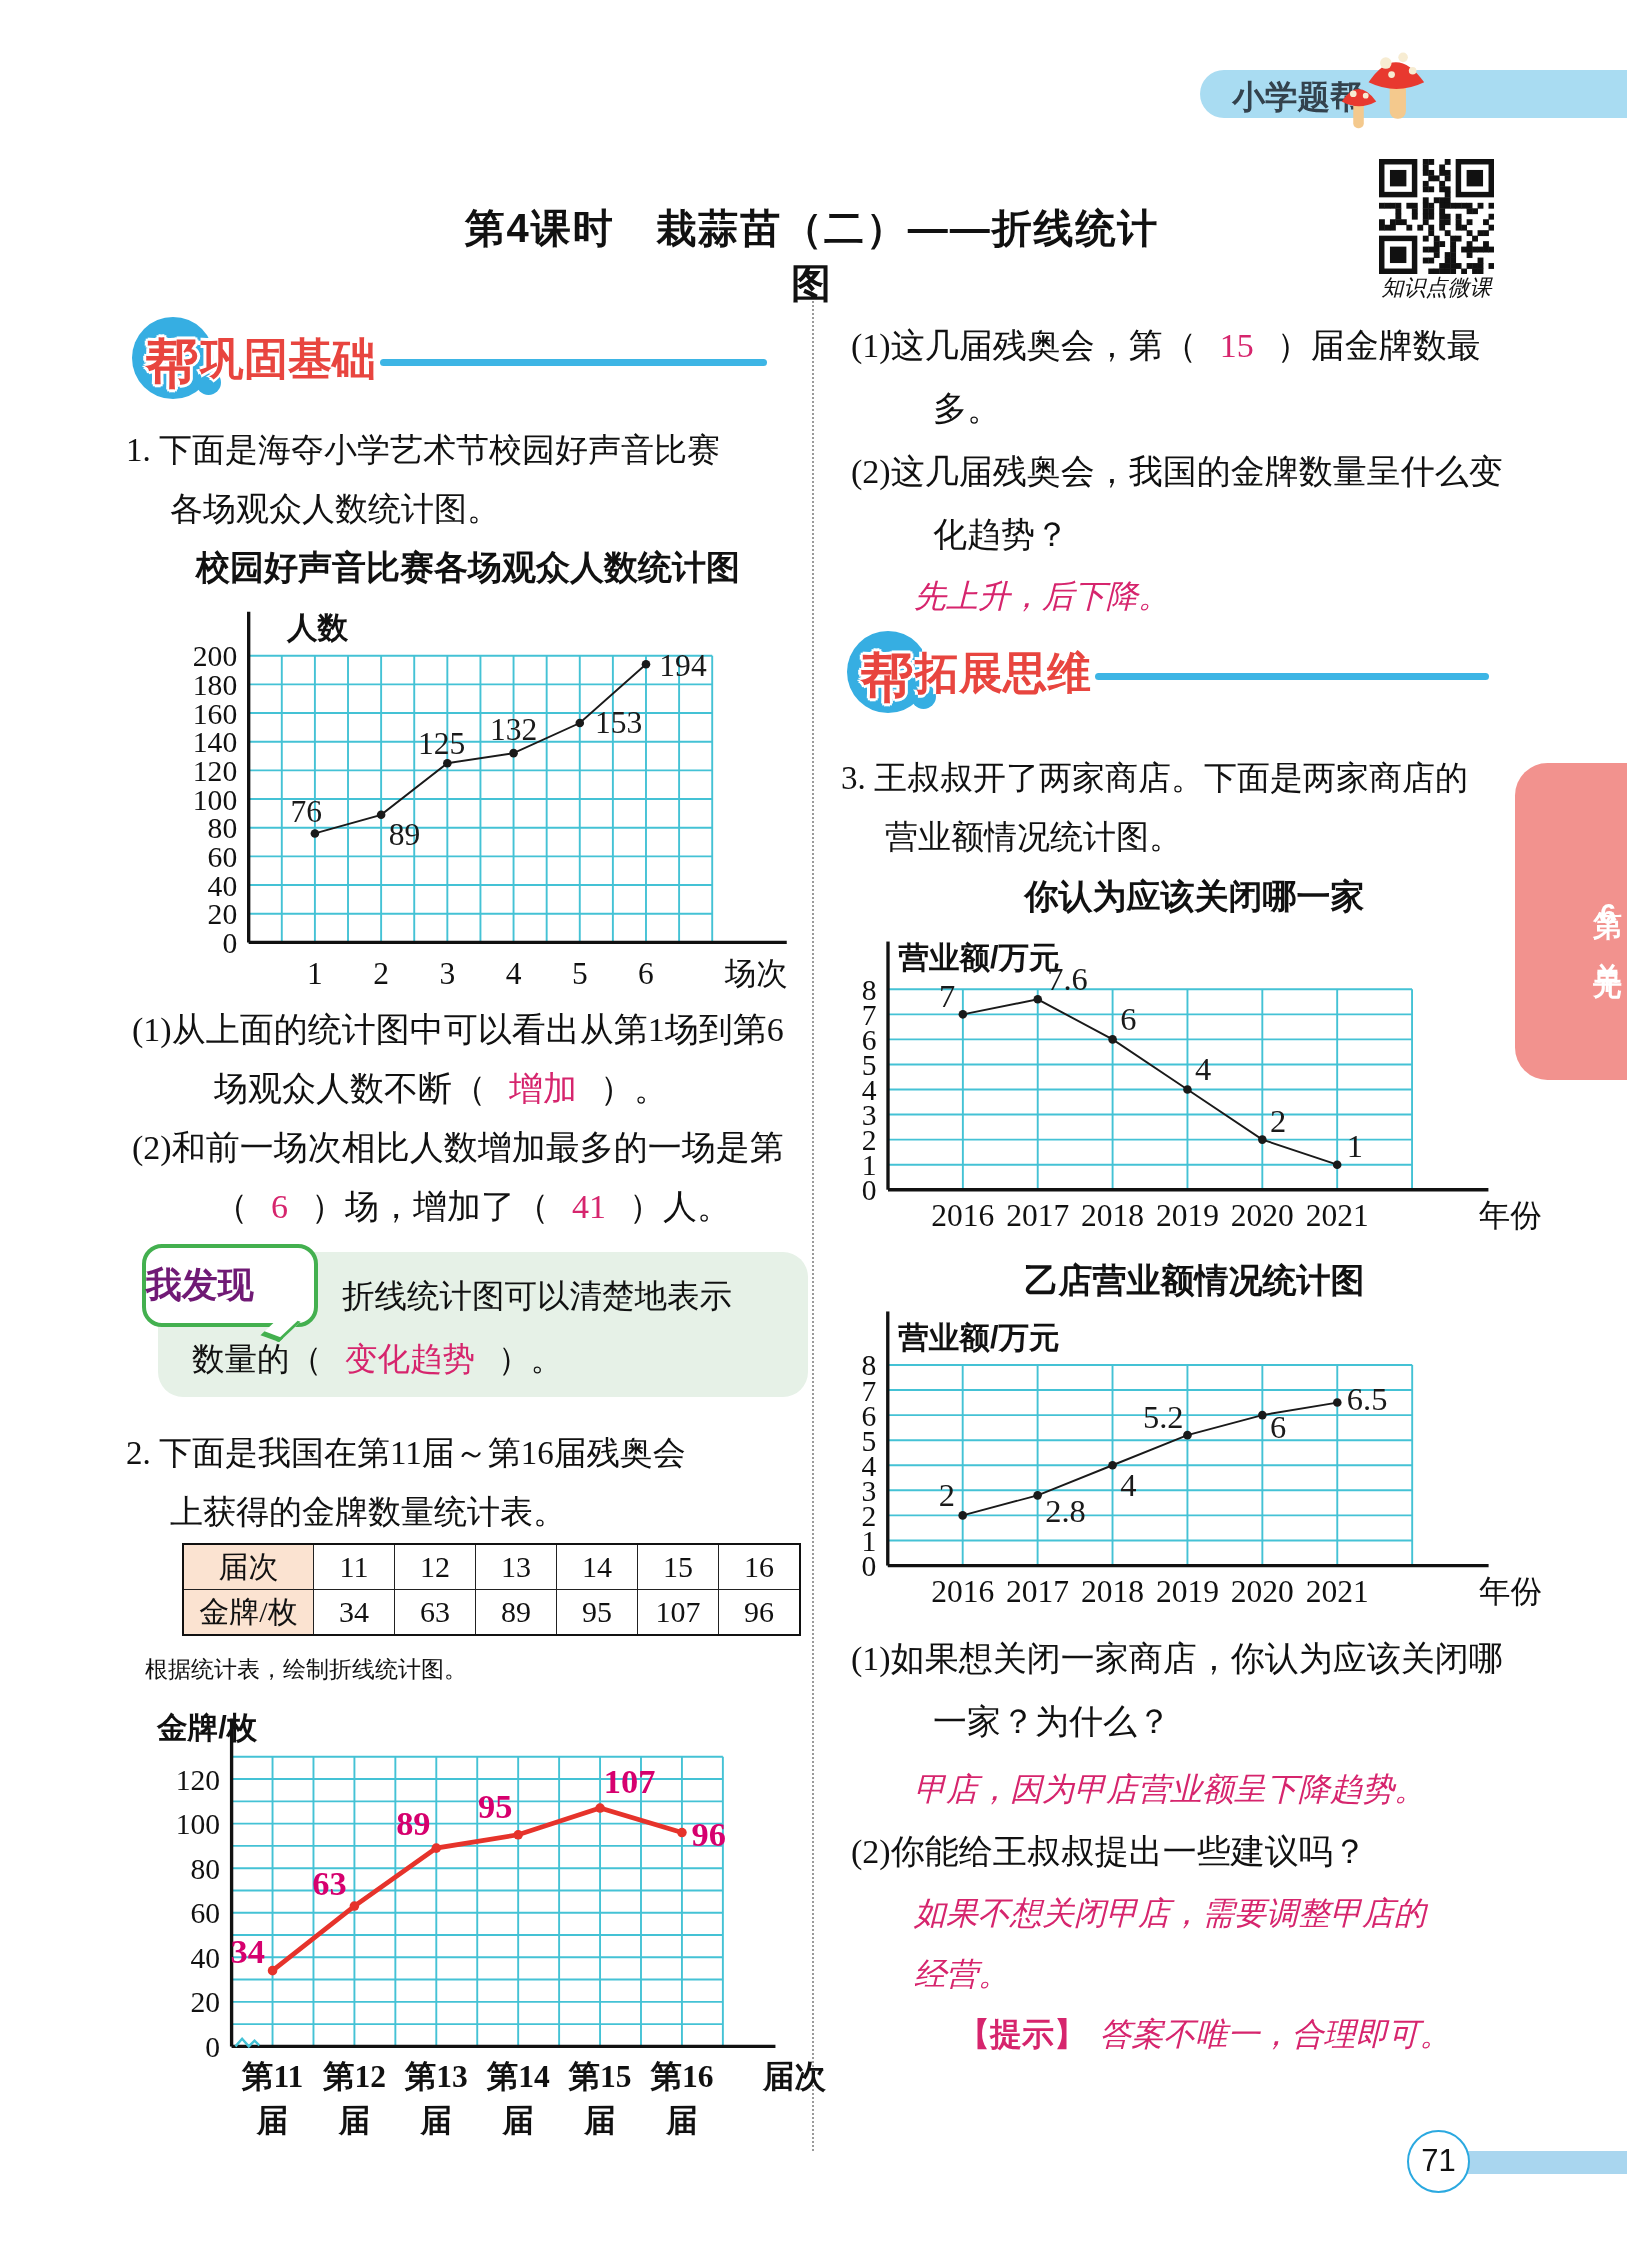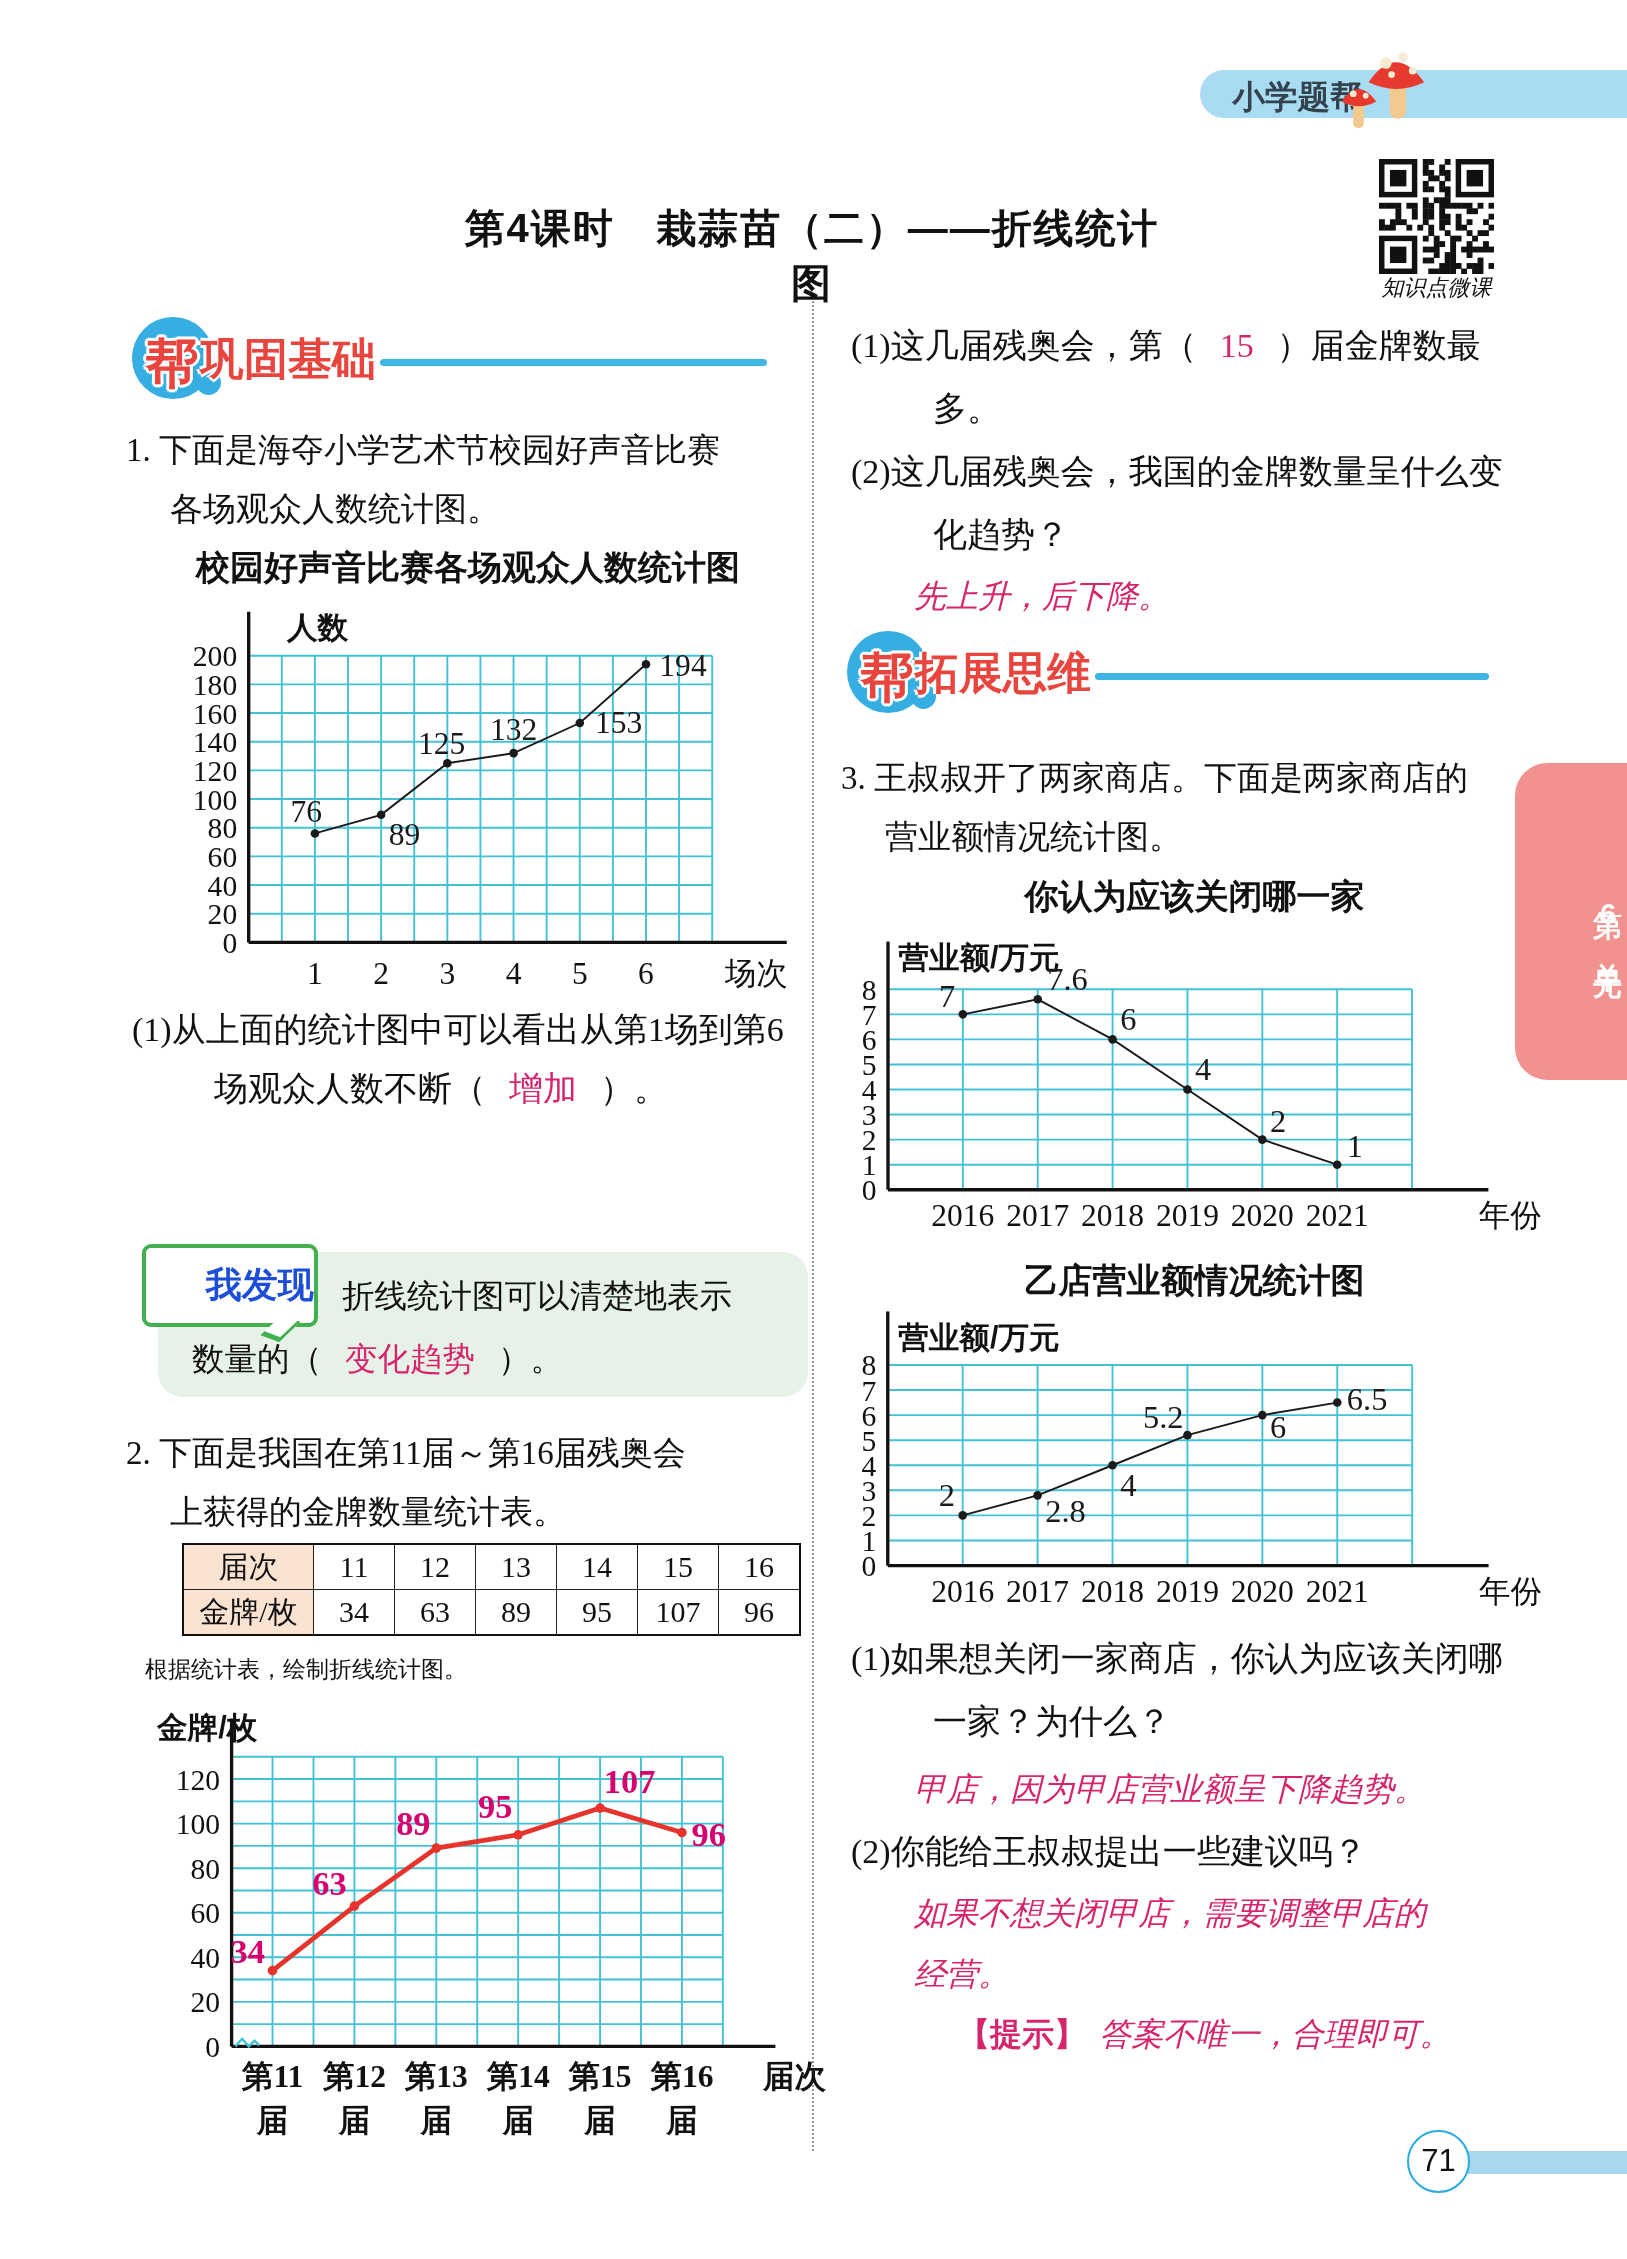--- a/index.html
+++ b/index.html
@@ -32,21 +32,21 @@
   .q{position:absolute;font-size:34px;line-height:59px;padding-left:82px;text-indent:-82px;}
   .qr2{line-height:63px;}
   .chart-title{position:absolute;text-align:center;font:bold 34px "Liberation Sans","DejaVu Sans",sans-serif;}
   .ans{color:#d6256d;margin:0 23px;}
   .hand{position:absolute;color:#d6256d;font:italic 32px "Liberation Serif",serif;line-height:61px;}
   .hint-label{font-style:normal;font-weight:bold;margin-right:13.4px;}
 
   
   .panel{position:absolute;left:158px;top:1252px;width:650px;height:145px;background:#e6f1e7;border-radius:25px;}
   .bubble{position:absolute;left:-16.3px;top:-7.6px;width:168px;height:75px;background:#fff;border:4.8px solid #43b04f;
-          border-radius:9px;text-align:right;font:bold 36px "Liberation Sans","DejaVu Sans",sans-serif;color:#1d4ed8;line-height:73px;}
+          border-radius:20px;text-align:left;font:bold 36px "Liberation Sans","DejaVu Sans",sans-serif;color:#701a75;line-height:73px;}
   .bubble::after{content:'';position:absolute;right:21px;bottom:-15.3px;width:21px;height:17px;background:#fff;
           border-right:4.8px solid #43b04f;border-bottom:4.8px solid #43b04f;transform:skew(-38deg) rotate(16deg);}
   .panel .l1{position:absolute;left:184px;top:23px;font-size:32.5px;}
   .panel .l2{position:absolute;left:34px;top:86px;font-size:32.5px;}
 
   
   .tbl{position:absolute;left:182px;top:1543px;border-collapse:collapse;border:2.9px solid #111;}
   .tbl td{border:1.9px solid #222;text-align:center;font-size:30px;height:44px;padding:0;}
   .tbl td.hd{background:#fbe3d1;width:129px;}
   .tbl td.c{width:80px;}
@@ -300,20 +300,21 @@
       <circle cx="397.14285714285717" cy="160" r="4.5" fill="#1a1a1a"></circle>
       <text x="397.14285714285717" y="146" text-anchor="middle" class="dlab" font-size="33" font-weight="normal" fill="#1a1a1a">132</text>
       <circle cx="466.42857142857144" cy="128.5" r="4.5" fill="#1a1a1a"></circle>
       <text x="482.42857142857144" y="138.5" text-anchor="start" class="dlab" font-size="33" font-weight="normal" fill="#1a1a1a">153</text>
       <circle cx="535.7142857142858" cy="67" r="4.5" fill="#1a1a1a"></circle>
       <text x="549.7142857142858" y="79" text-anchor="start" class="dlab" font-size="33" font-weight="normal" fill="#1a1a1a">194</text>
     </svg>
 
   <div class="q" style="left:132px;top:1000px;width:574px;">
     <div><span>(1)从上面的统计图中可以看出从第1场到第6场观众人数不断（</span><span class="ans">增加</span><span>）。</span></div>
+    <div><span>(2)和前一场次相比人数增加最多的一场是第（</span><span class="ans">6</span><span>）场，增加了（</span><span class="ans">41</span><span>）人。</span></div>
   </div>
 
   <div class="panel">
     <div class="bubble"><span>我发现</span></div>
     <div class="l1">折线统计图可以清楚地表示</div>
     <div class="l2"><span>数量的（</span><span class="ans">变化趋势</span><span>）。</span></div>
   </div>
 
   <div class="prob" style="left:126px;top:1424px;width:535px;">
     <span>2.</span>

